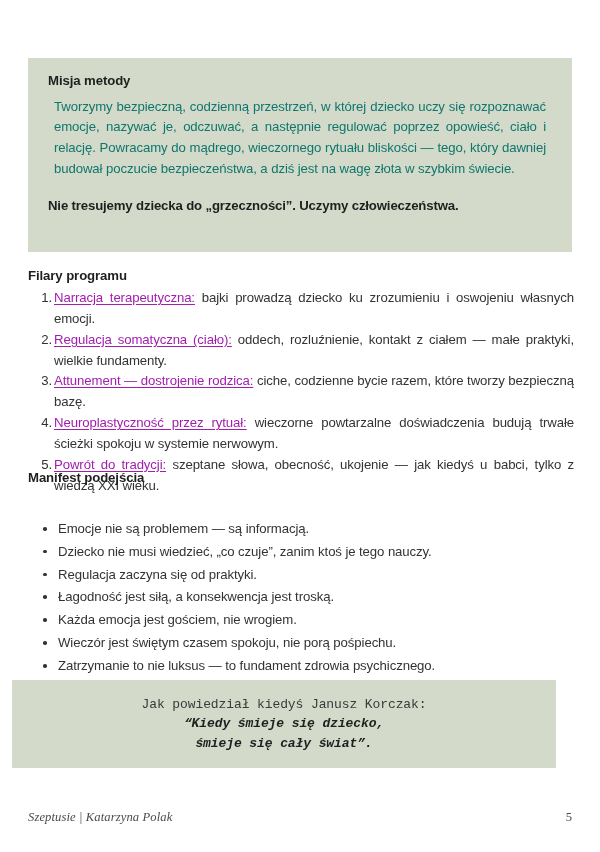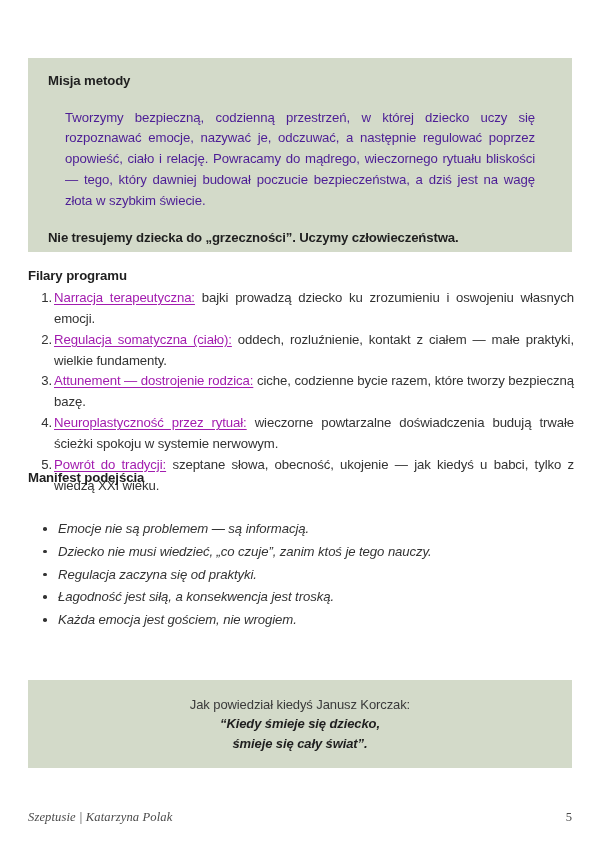--- a/index.html
+++ b/index.html
@@ -31,45 +31,46 @@
     box-sizing: border-box;
   }
   .callout-mission {
     left: 28px;
     top: 58px;
     width: 544px;
     height: 194px;
     padding: 14px 20px 14px 20px;
   }
   .callout-quote {
-    left: 28px;
+    left: 12px;
     top: 680px;
     width: 544px;
     height: 88px;
     padding: 16px 12px;
     display: flex;
     flex-direction: column;
     align-items: center;
     justify-content: center;
+    font-family: Liberation Mono, monospace;
   }
 
   .mission-title {
     font-size: 13.2px;
     font-weight: bold;
     line-height: 1.42;
     margin: 0 0 1px 0;
     color: #1f1f1f;
     letter-spacing: -0.1px;
   }
   .mission-body {
     font-size: 13.2px;
     line-height: 1.57;
-    margin: 17px;
+    margin: 6px;
     text-align: justify;
-    color: #4c1d95;
+    color: #0f766e;
     letter-spacing: -0.1px;
   }
   .mission-tagline {
     font-size: 13.2px;
     font-weight: bold;
     line-height: 1.45;
     margin: 16px 0 12px 0;
     color: #1f1f1f;
     letter-spacing: -0.15px;
   }
@@ -144,21 +145,20 @@
   
   .bullet-list {
     position: absolute;
     left: 28px;
     top: 518px;
     width: 546px;
     margin: 0;
     padding: 0;
     list-style: none;
     box-sizing: border-box;
-    font-style: italic;
   }
   .bullet-list li {
     position: relative;
     padding-left: 30px;
     font-size: 13.2px;
     line-height: 1.73;
     color: #333333;
     letter-spacing: -0.1px;
   }
   .bullet-list li::before {
@@ -219,20 +219,22 @@
   </ol>
 
   <h2 class="section-heading" id="heading-manifest">Manifest podejścia</h2>
 
   <ul class="bullet-list">
     <li>Emocje nie są problemem — są informacją.</li>
     <li>Dziecko nie musi wiedzieć, „co czuje”, zanim ktoś je tego nauczy.</li>
     <li>Regulacja zaczyna się od praktyki.</li>
     <li>Łagodność jest siłą, a konsekwencja jest troską.</li>
     <li>Każda emocja jest gościem, nie wrogiem.</li>
+    <li>Wieczór jest świętym czasem spokoju, nie porą pośpiechu.</li>
+    <li>Zatrzymanie to nie luksus — to fundament zdrowia psychicznego.</li>
   </ul>
 
   <section class="callout callout-quote">
     <p class="quote-intro">Jak powiedział kiedyś Janusz Korczak:</p>
     <p class="quote-line">“Kiedy śmieje się dziecko,</p>
     <p class="quote-line">śmieje się cały świat”.</p>
   </section>
 
   <footer class="footer">
     <span class="footer-label">Szeptusie | Katarzyna Polak</span>

